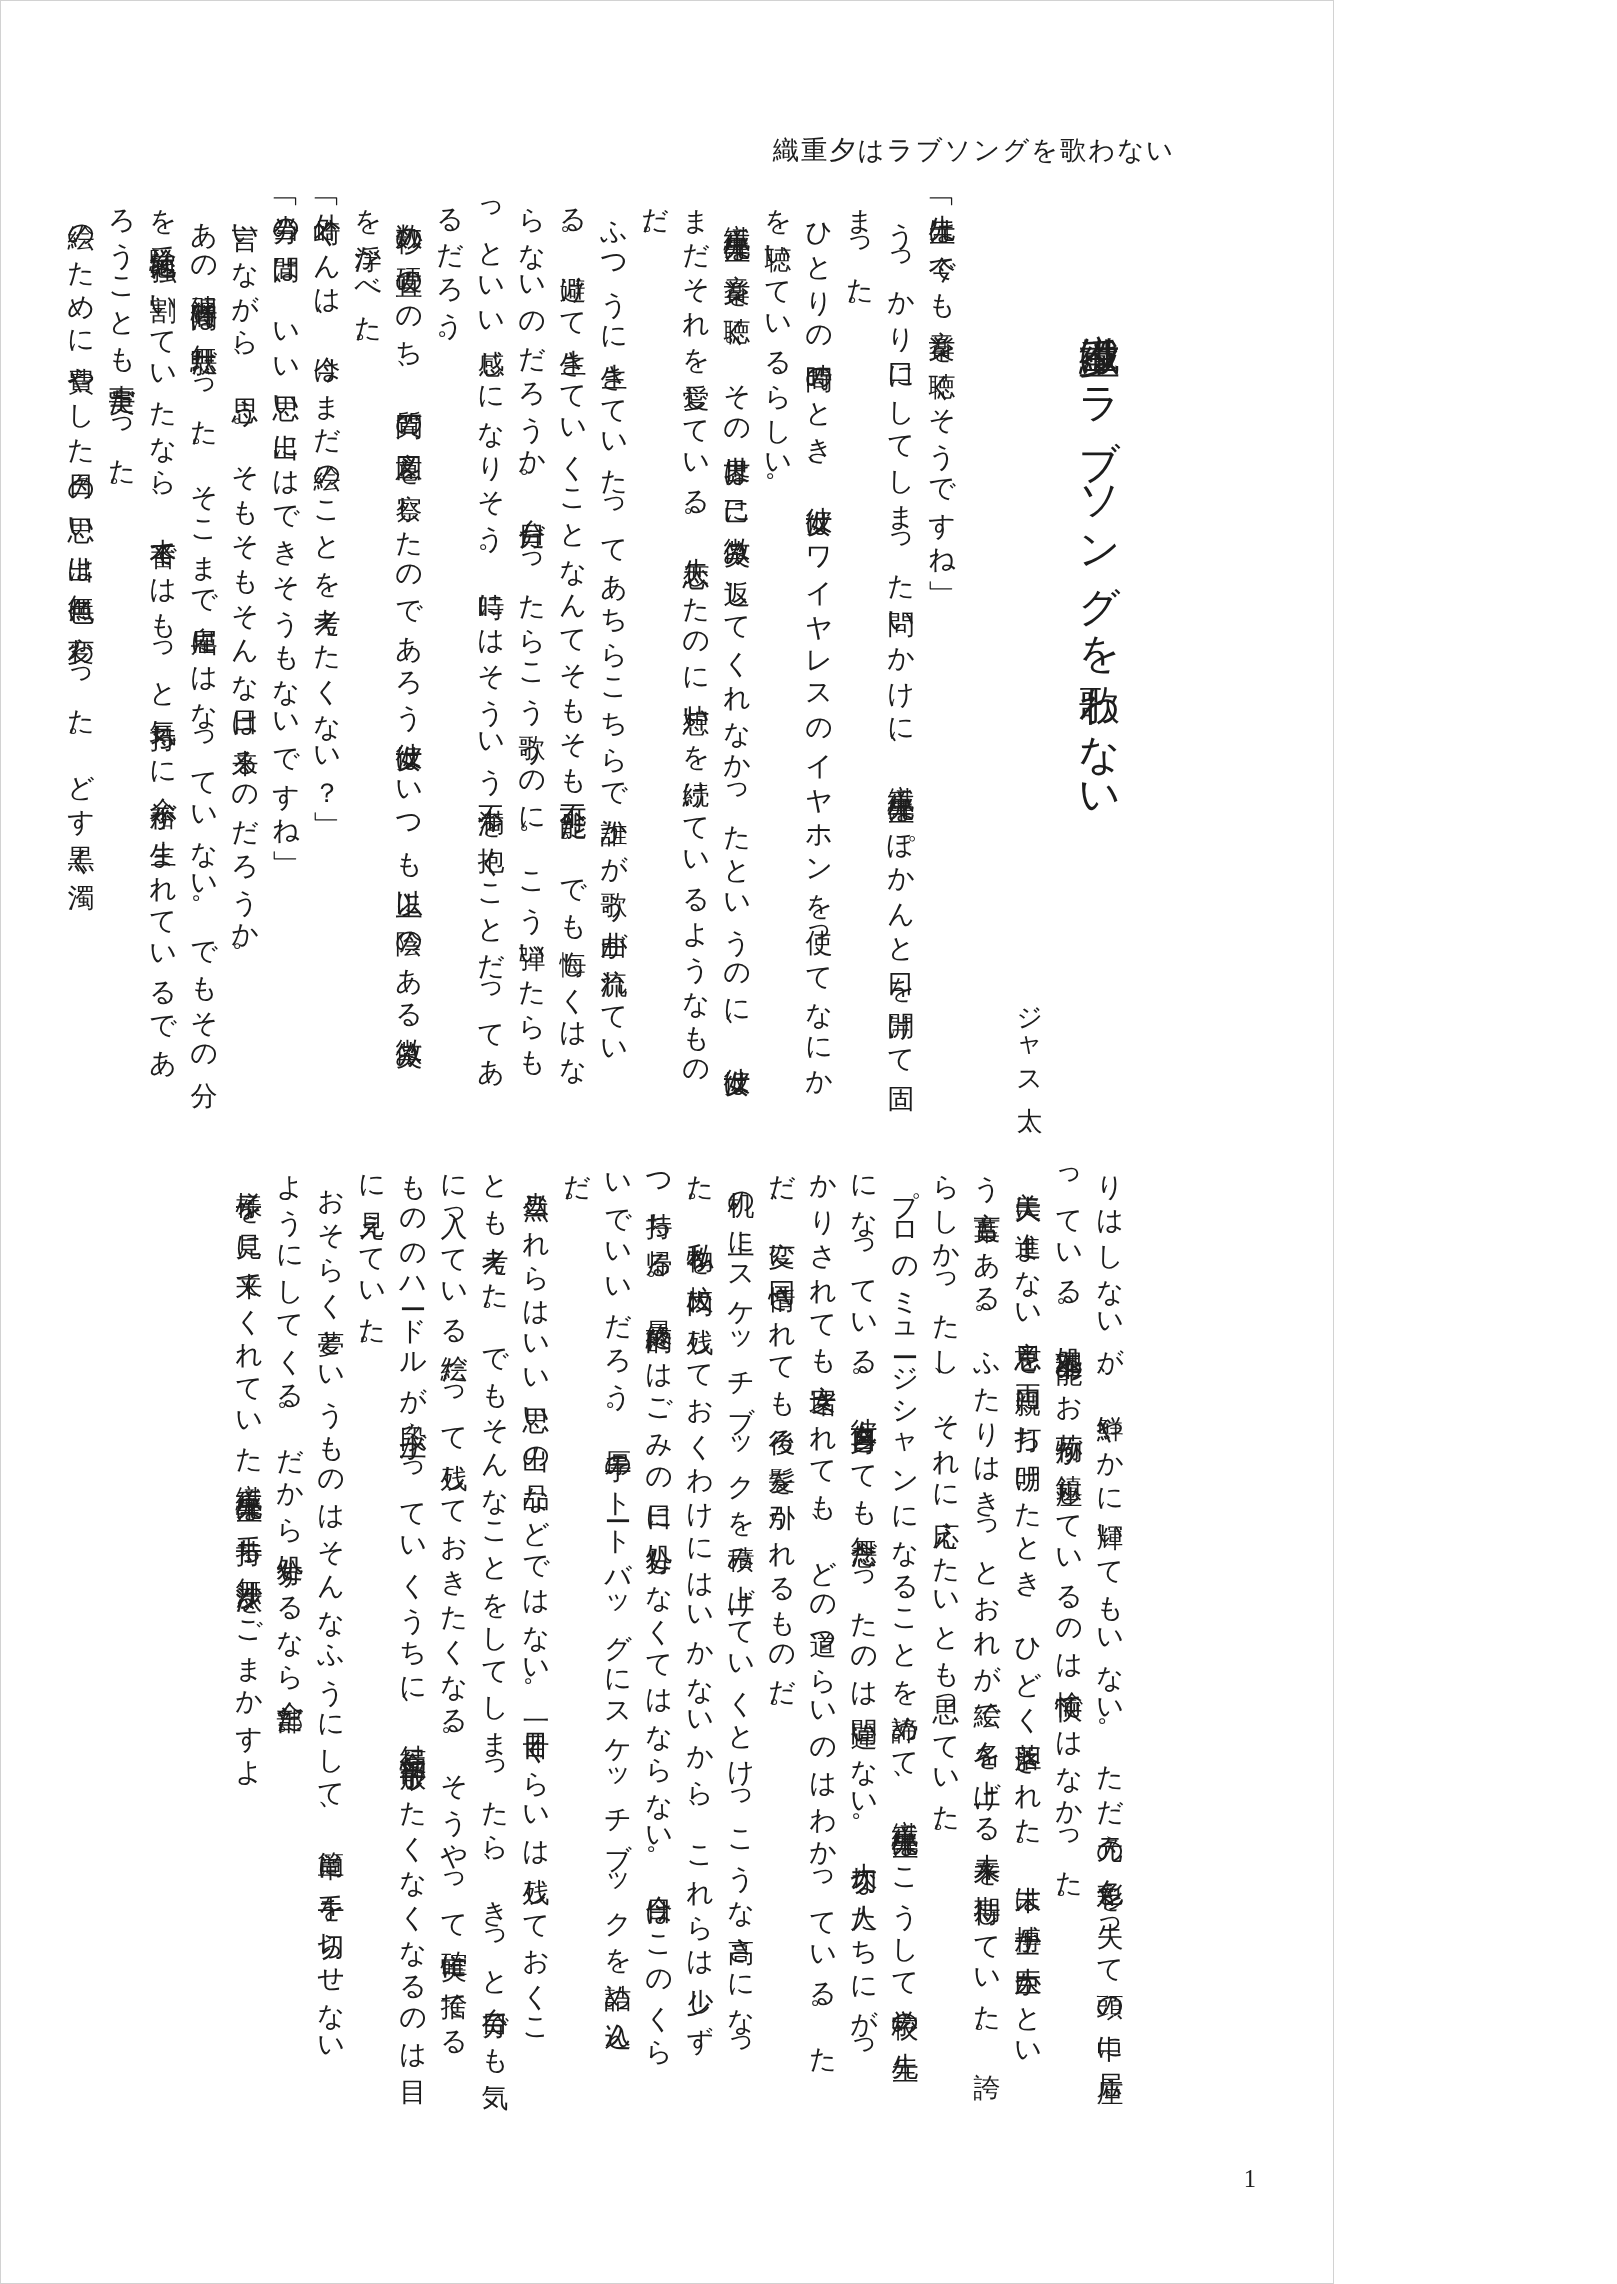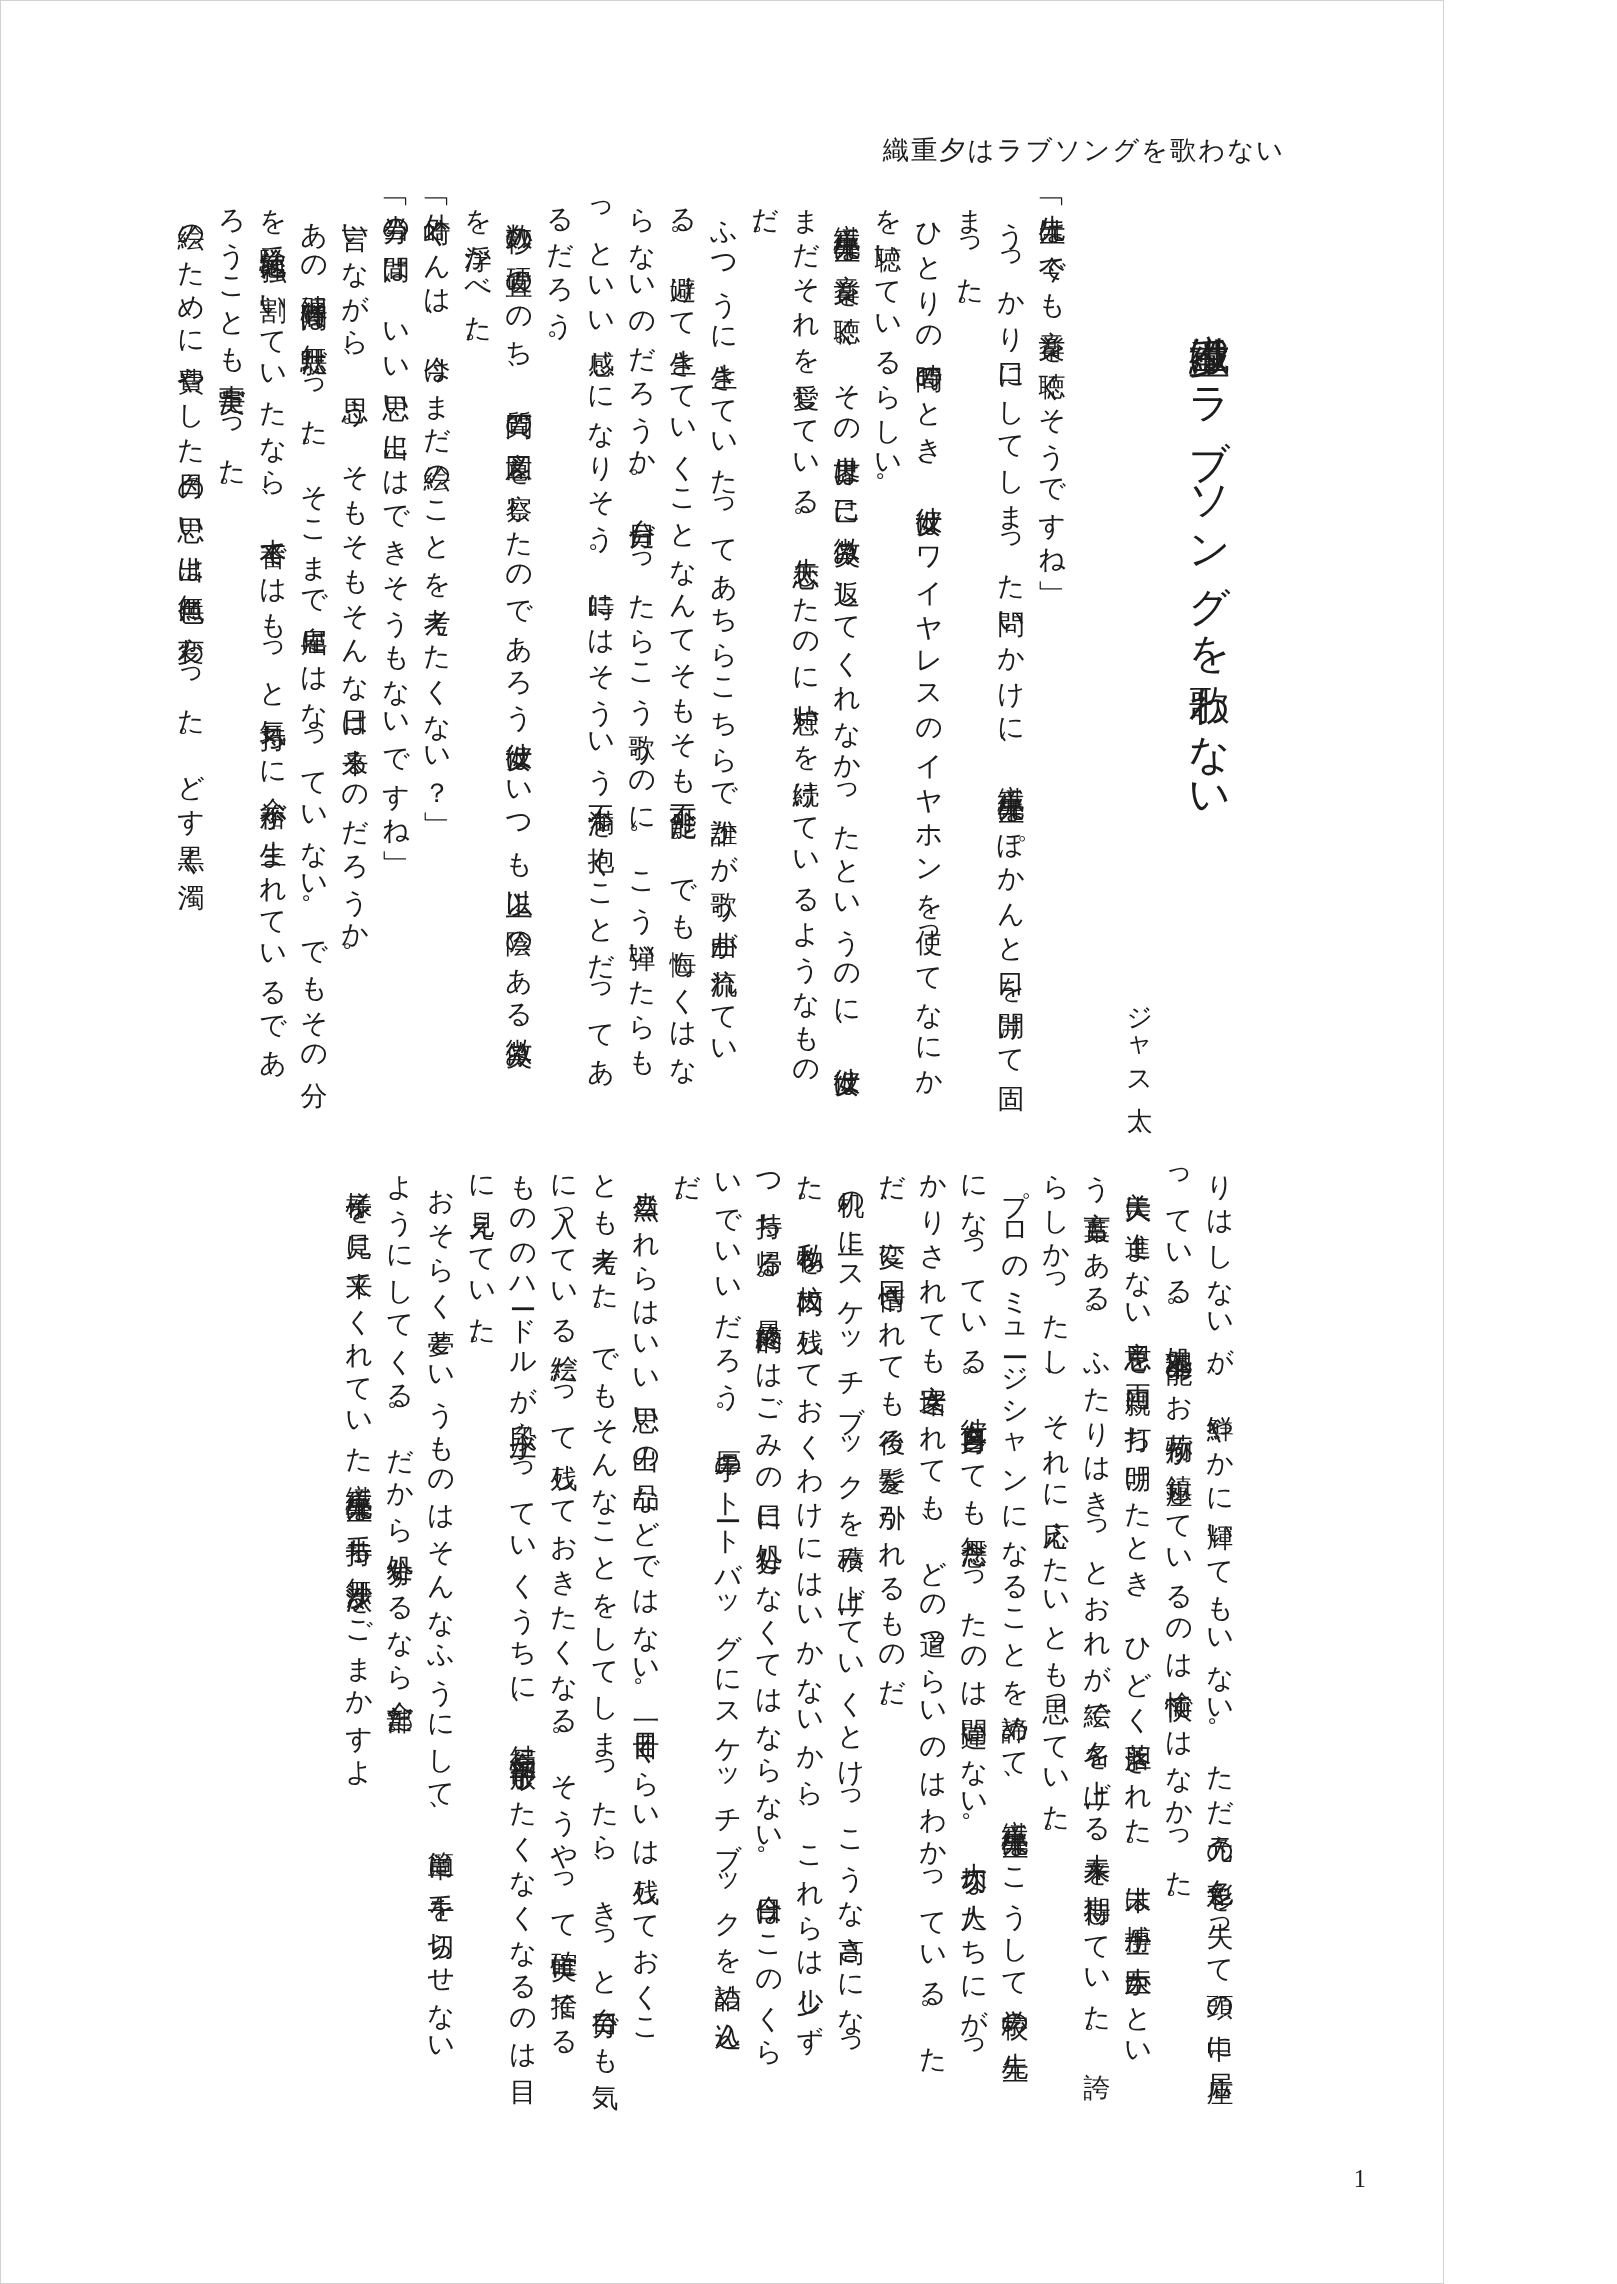--- a/index.html
+++ b/index.html
@@ -1,18 +1,18 @@
 <!DOCTYPE html>
 <html lang="ja" style="font-size:10.3px"><head>
 <meta charset="utf-8">
 <style>
   html,body{margin:0;padding:0;background:#ffffff;}
   .page{
     position:relative;
-    width:1444px;height:2284px;
+    width:1334px;height:2284px;
     background:#ffffff;
     box-sizing:border-box;
     border:1.9px solid #d2d2d2;
     font-family:"Liberation Serif","DejaVu Serif",serif;
     color:#1d1d1d;
     overflow:hidden;
   }
   .running-header{
     position:absolute;
     top:132px;right:158px;

